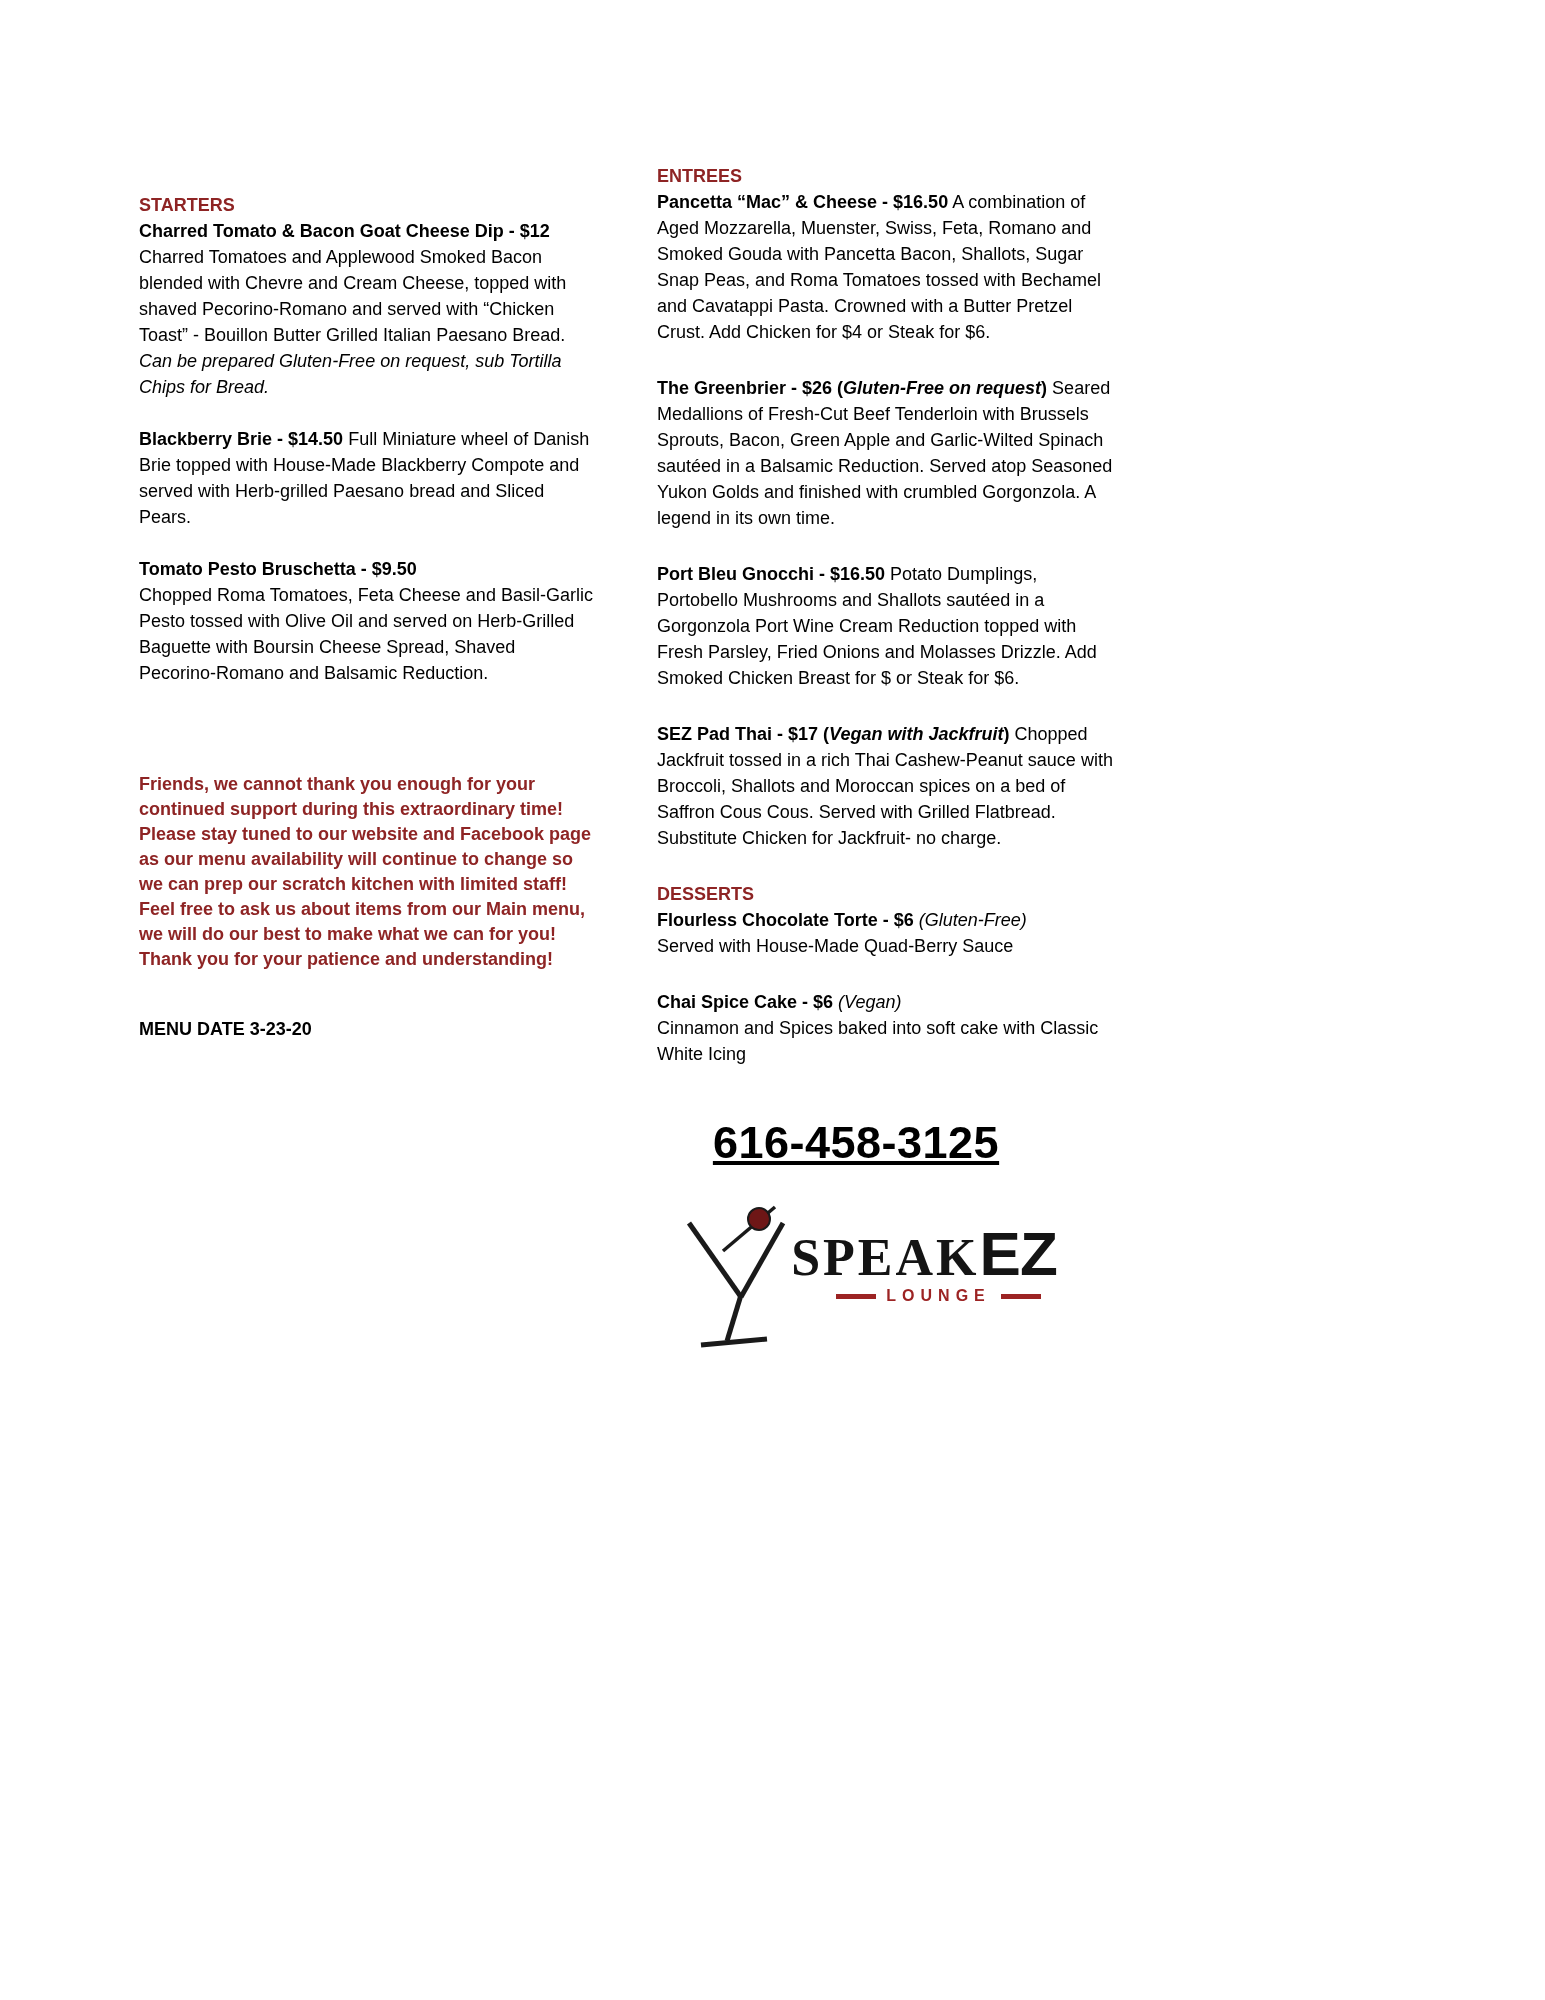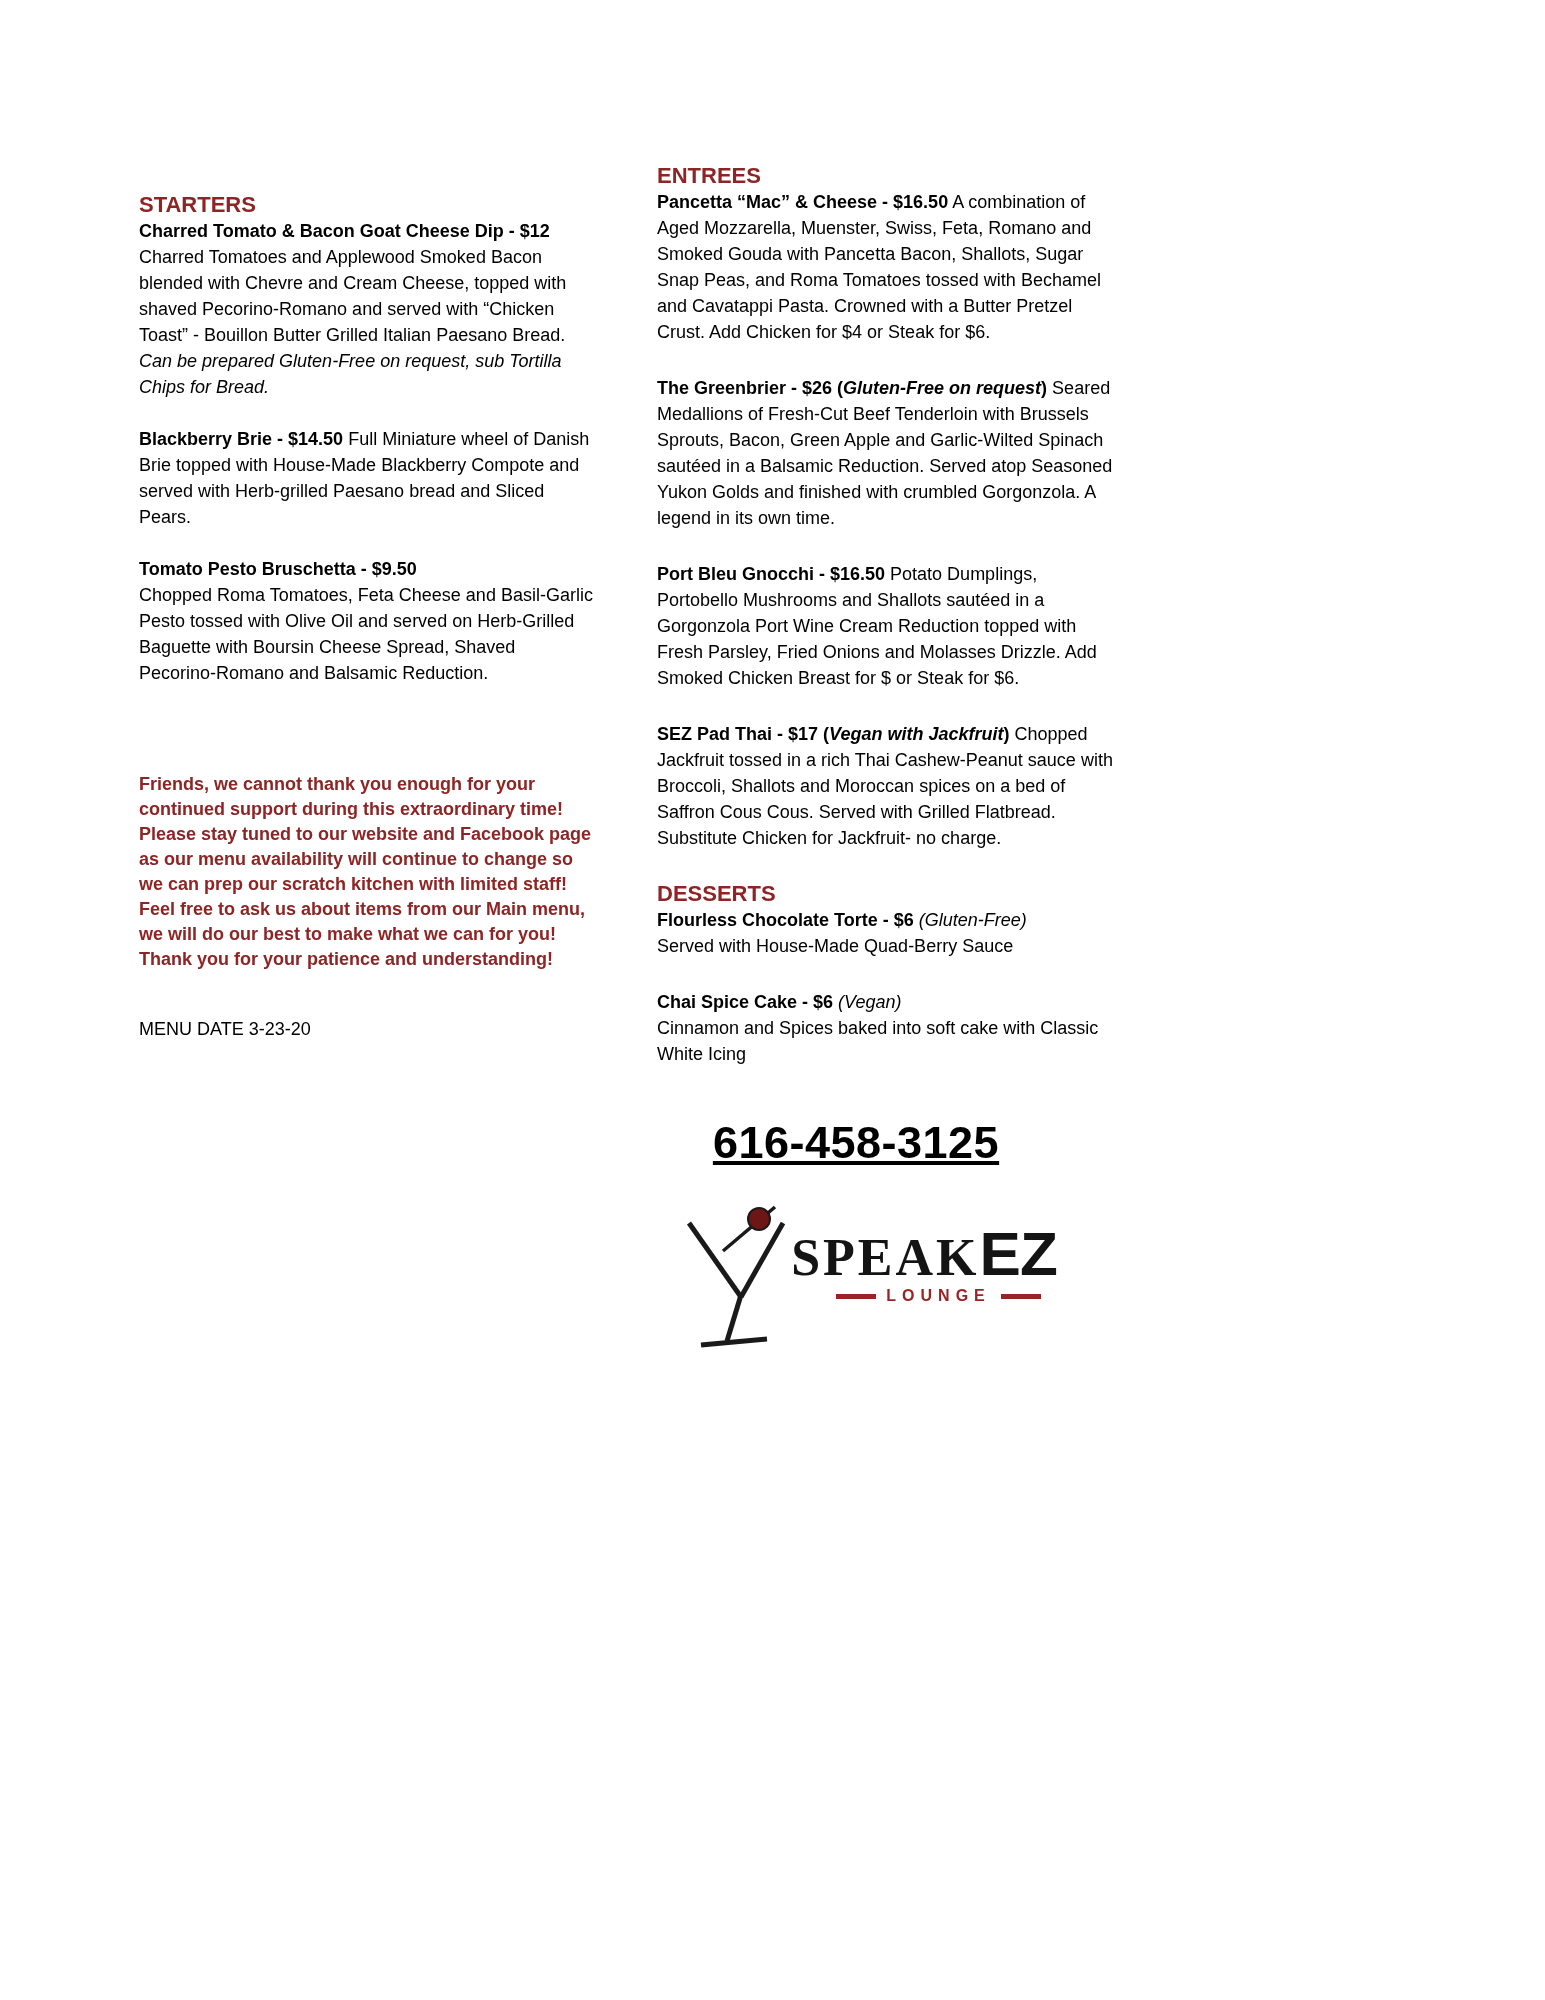--- a/index.html
+++ b/index.html
@@ -1,28 +1,28 @@
 <!DOCTYPE html>
 <html><head>
 <meta charset="utf-8">
 <style>
   html,body{margin:0;padding:0;background:#ffffff;}
   body{font-family:"Liberation Sans",sans-serif;color:#000;}
   .page{position:relative;width:1545px;height:2000px;background:#ffffff;overflow:hidden;}
   .col{position:absolute;font-size:18px;line-height:26px;}
   .col-left{left:139px;top:192px;width:458px;}
   .col-right{left:657px;top:163px;width:458px;}
-  .sec-heading{font-size:22px;line-height:26px;margin:0;font-weight:bold;color:#8e2424;}
+  .sec-heading{font-size:18px;line-height:26px;margin:0;font-weight:bold;color:#8e2424;}
   p.item{margin:0 0 26px;}
   .col-right p.item{margin:0 0 30px;}
   p.item b{font-weight:bold;}
   p.item i.bold-it{font-weight:bold;font-style:italic;}
   p.item i.reg-it{font-style:italic;font-weight:normal;}
   .notice{color:#8e2424;font-weight:bold;margin:86px 0 0;white-space:pre-wrap;line-height:25px;}
-  .menu-date{font-weight:normal;margin:44px 0 12px;}
+  .menu-date{font-weight:bold;margin:44px 0 12px;}
   .phone{font-size:45px;line-height:48px;font-weight:bold;text-decoration:underline;text-align:center;margin:52px 0 0;padding-right:60px;letter-spacing:0.5px;}
   .logo{display:flex;align-items:flex-start;justify-content:center;margin-top:26px;padding-right:40px;}
   .logo-glass{flex:0 0 auto;margin-right:-14px;margin-top:6px;}
   .logo-text{display:flex;flex-direction:column;margin-top:34px;}
   .logo-row{display:flex;align-items:baseline;}
   .logo-speak{font-family:"Liberation Serif",serif;font-size:52px;letter-spacing:3px;color:#141414;font-weight:600;}
   .logo-ez{font-family:"Liberation Sans",sans-serif;font-size:62px;font-weight:bold;color:#141414;letter-spacing:-1px;line-height:54px;}
   .lounge-row{display:flex;align-items:center;justify-content:flex-end;margin-top:2px;padding-right:6px;}
   .lounge-dash{width:40px;height:5px;background:#9c2323;margin:0 10px;}
   .logo-lounge{color:#9c2323;font-size:16px;font-weight:bold;letter-spacing:6px;}

